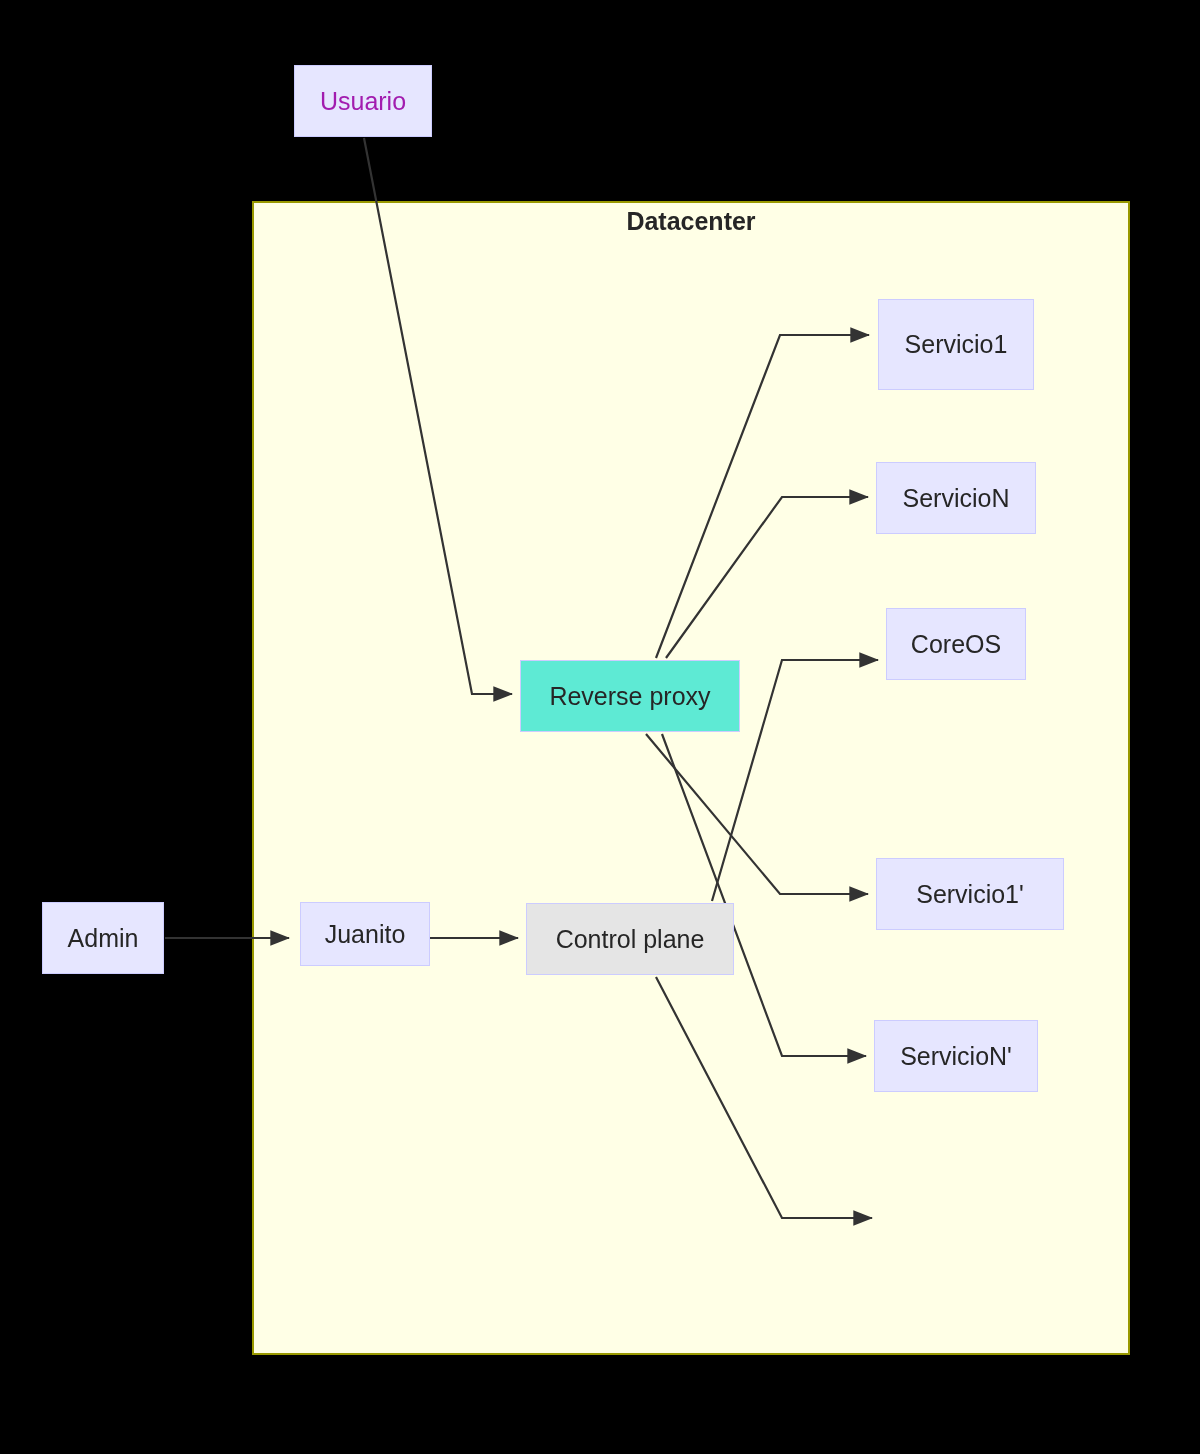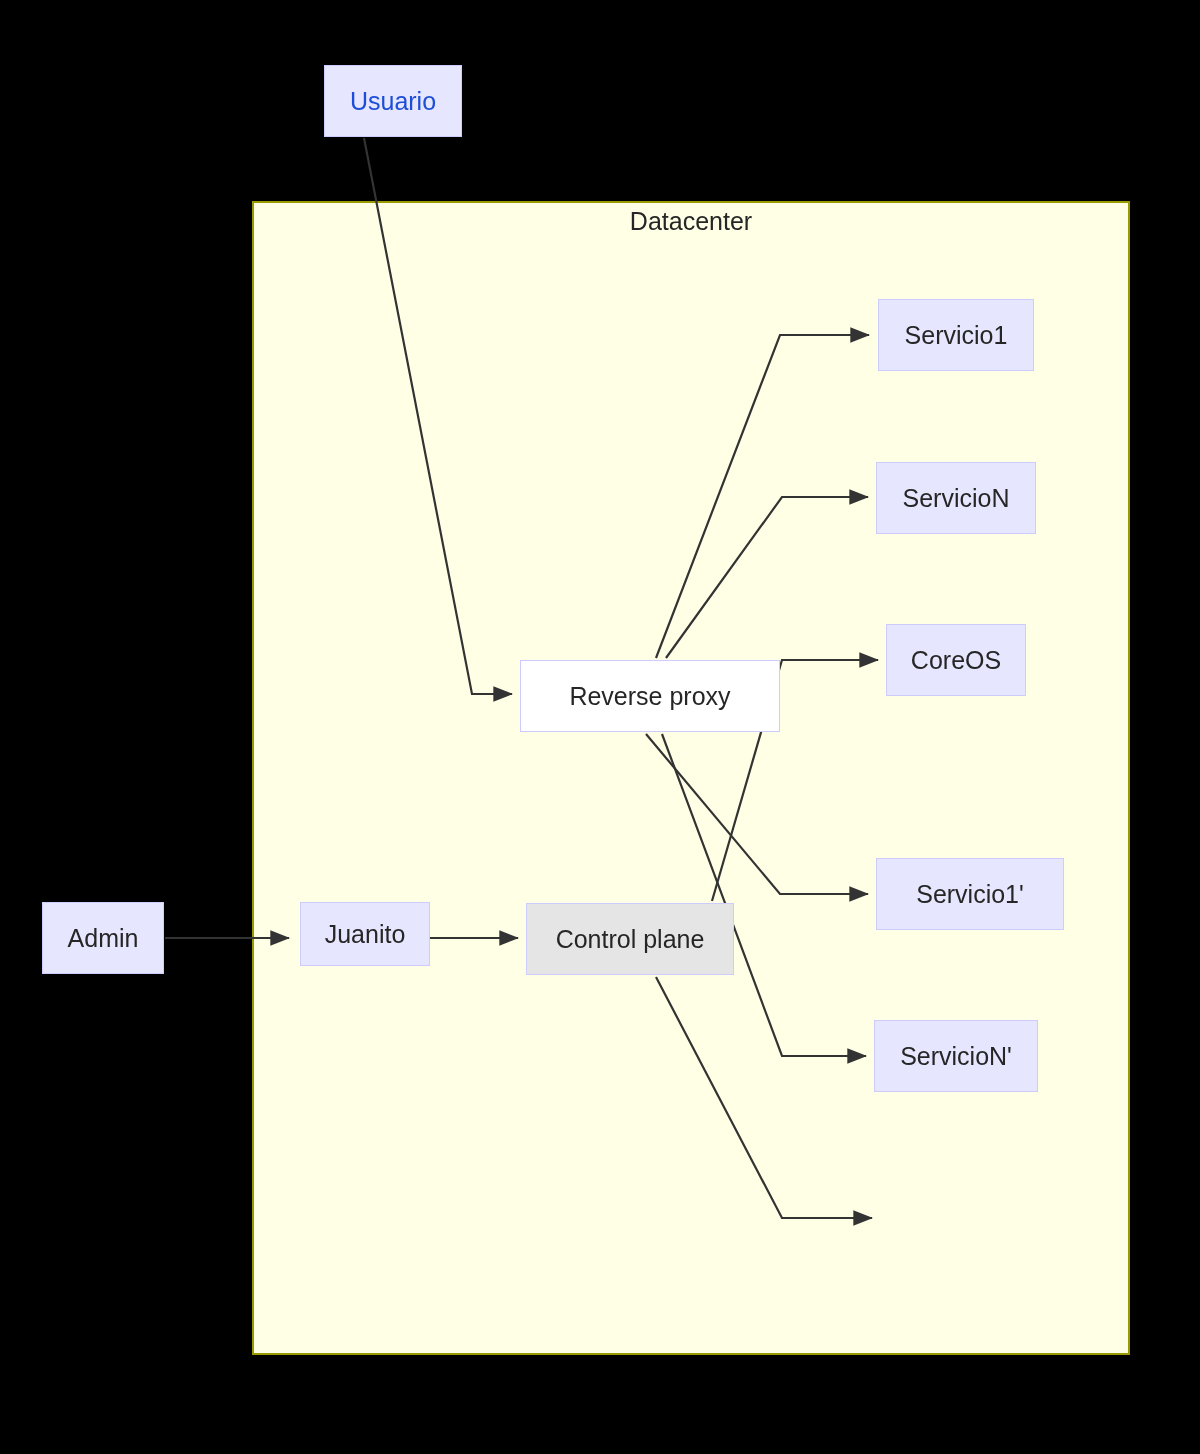--- a/index.html
+++ b/index.html
@@ -57,21 +57,21 @@
     fill: none;
     stroke: #333333;
     stroke-width: 2.2;
   }
 </style>
 </head>
 <body>
 
 <div id="canvas">
 
-  <div class="container-box" id="box-datacenter" style="left: 252px; top: 201px; width: 878px; height: 1154px; background: rgb(255, 255, 230); border-color: rgb(153, 153, 0);">
+  <div class="container-box" id="box-datacenter" style="left: 252px; top: 201px; width: 878px; height: 1154px; background: rgb(255, 255, 230); border-color: rgb(153, 153, 0); font-weight: bold;">
     <div class="container-label" id="lbl-datacenter" style="top: 3px;">Datacenter</div>
   </div>
 
 
 
   <svg class="edges" viewBox="0 0 1200 1454" xmlns="http://www.w3.org/2000/svg">
     <defs>
       <marker id="arrowhead" markerWidth="9" markerHeight="7" refX="8.5" refY="3.5" orient="auto" markerUnits="strokeWidth">
         <polygon points="0 0, 9 3.5, 0 7" fill="#333333" stroke="none"></polygon>
       </marker>
@@ -82,42 +82,42 @@
         <path d="M 429 938 L 518 938" stroke="#333333" marker-end="url(#arrowhead)"></path>
         <path d="M 656 658 L 780 335 L 869 335" stroke="#333333" marker-end="url(#arrowhead)"></path>
         <path d="M 666 658 L 782 497 L 868 497" stroke="#333333" marker-end="url(#arrowhead)"></path>
         <path d="M 646 734 L 780 894 L 868 894" stroke="#333333" marker-end="url(#arrowhead)"></path>
         <path d="M 662 734 L 782 1056 L 866 1056" stroke="#333333" marker-end="url(#arrowhead)"></path>
         <path d="M 712 901 L 782 660 L 878 660" stroke="#333333" marker-end="url(#arrowhead)"></path>
         <path d="M 656 977 L 782 1218 L 872 1218" stroke="#333333" marker-end="url(#arrowhead)"></path>
       </g>
   </svg>
 
-  <div class="node" id="node-usuario" style="left: 294px; top: 65px; width: 138px; height: 72px; background: rgb(230, 230, 255); border-color: rgb(204, 204, 255); color: #1d4ed8; margin-left: 30px;">
+  <div class="node" id="node-usuario" style="left: 294px; top: 65px; width: 138px; height: 72px; background: rgb(230, 230, 255); border-color: rgb(204, 204, 255); color: #a21caf;">
     <span>Usuario</span>
   </div>
   <div class="node" id="node-admin" style="left: 42px; top: 902px; width: 122px; height: 72px; background: rgb(230, 230, 255); border-color: rgb(204, 204, 255); color: rgb(38, 38, 38);">
     <span>Admin</span>
   </div>
   <div class="node" id="node-juanito" style="left: 300px; top: 902px; width: 130px; height: 64px; background: rgb(230, 230, 255); border-color: rgb(204, 204, 255); color: rgb(38, 38, 38);">
     <span>Juanito</span>
   </div>
-  <div class="node" id="node-reverse-proxy" style="left: 520px; top: 660px; width: 260px; height: 72px; background: #ffffff; border-color: rgb(204, 204, 255); color: rgb(38, 38, 38);">
+  <div class="node" id="node-reverse-proxy" style="left: 520px; top: 660px; width: 220px; height: 72px; background: #5eead4; border-color: rgb(204, 204, 255); color: rgb(38, 38, 38);">
     <span>Reverse proxy</span>
   </div>
   <div class="node" id="node-control-plane" style="left: 526px; top: 903px; width: 208px; height: 72px; background: #e5e5e5; border-color: rgb(204, 204, 255); color: rgb(38, 38, 38);">
     <span>Control plane</span>
   </div>
-  <div class="node" id="node-servicio1" style="left: 878px; top: 299px; width: 156px; height: 72px; background: rgb(230, 230, 255); border-color: rgb(204, 204, 255); color: rgb(38, 38, 38);">
+  <div class="node" id="node-servicio1" style="left: 878px; top: 299px; width: 156px; height: 91px; background: rgb(230, 230, 255); border-color: rgb(204, 204, 255); color: rgb(38, 38, 38);">
     <span>Servicio1</span>
   </div>
   <div class="node" id="node-servicioN" style="left: 876px; top: 462px; width: 160px; height: 72px; background: rgb(230, 230, 255); border-color: rgb(204, 204, 255); color: rgb(38, 38, 38);">
     <span>ServicioN</span>
   </div>
-  <div class="node" id="node-coreos" style="left: 886px; top: 624px; width: 140px; height: 72px; background: rgb(230, 230, 255); border-color: rgb(204, 204, 255); color: rgb(38, 38, 38); text-align: right;">
+  <div class="node" id="node-coreos" style="left: 886px; top: 608px; width: 140px; height: 72px; background: rgb(230, 230, 255); border-color: rgb(204, 204, 255); color: rgb(38, 38, 38); text-align: right;">
     <span>CoreOS</span>
   </div>
   <div class="node" id="node-servicio1p" style="left: 876px; top: 858px; width: 188px; height: 72px; background: rgb(230, 230, 255); border-color: rgb(204, 204, 255); color: rgb(38, 38, 38);">
     <span>Servicio1'</span>
   </div>
   <div class="node" id="node-servicioNp" style="left: 874px; top: 1020px; width: 164px; height: 72px; background: rgb(230, 230, 255); border-color: rgb(204, 204, 255); color: rgb(38, 38, 38);">
     <span>ServicioN'</span>
   </div>
 
 </div>

